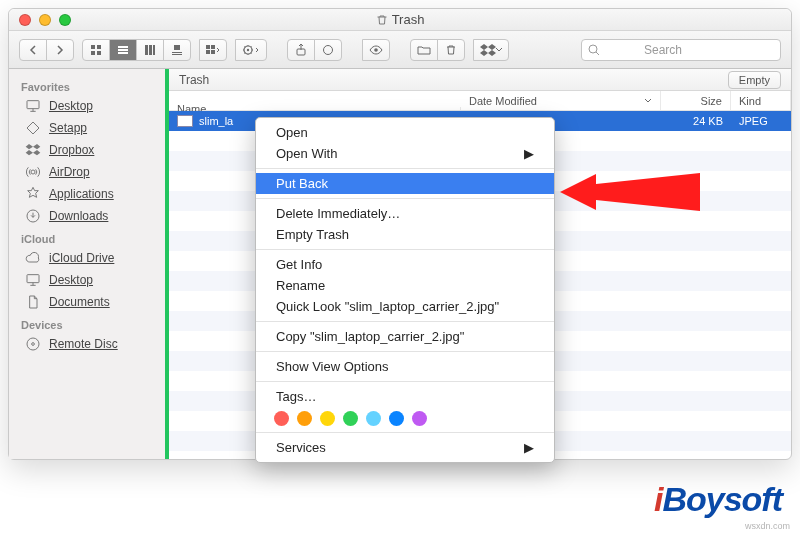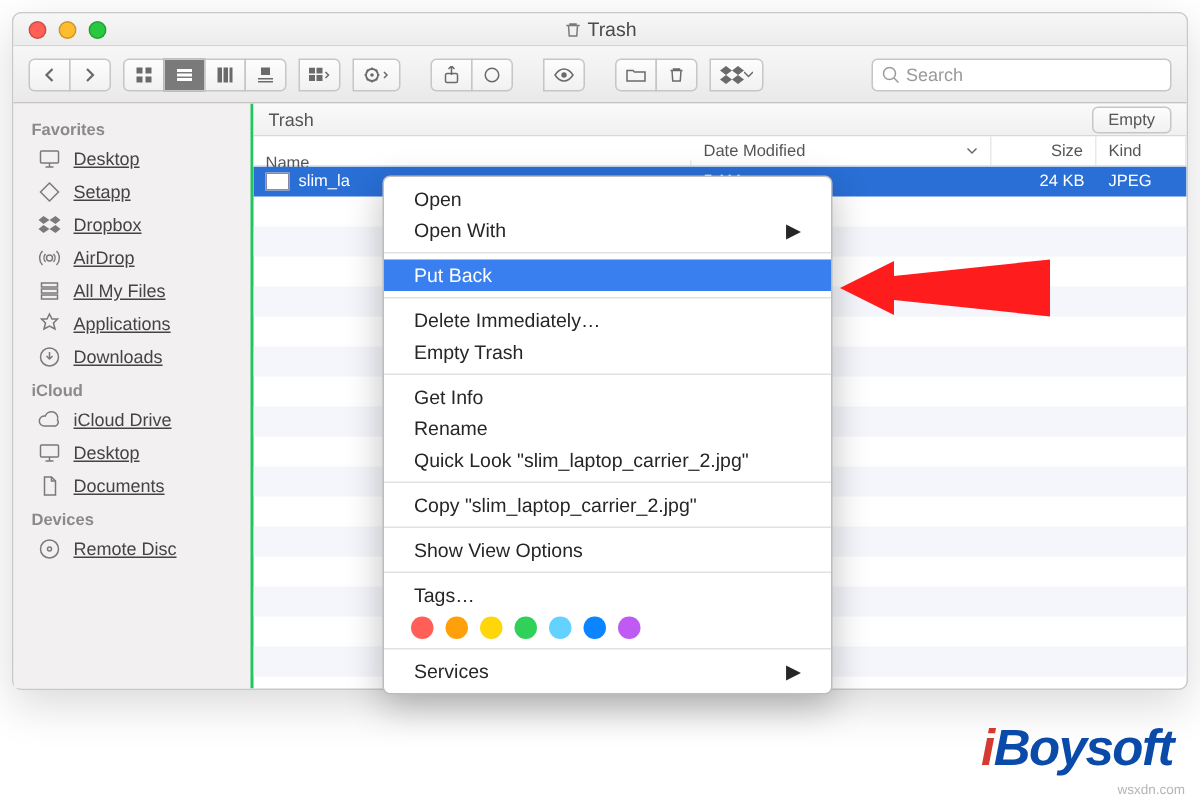--- a/index.html
+++ b/index.html
@@ -38,28 +38,28 @@
     color:#5a5a5a; font-size:11px;
   }
   .tb-group .tb-btn { border-radius:0; margin-left:-1px;}
   .tb-group .tb-btn:first-child{ border-radius:4px 0 0 4px; margin-left:0;}
   .tb-group .tb-btn:last-child{ border-radius:0 4px 4px 0;}
   .tb-btn.active{ background:#7a7a7a; color:#fff;}
   .tb-spacer{ flex:0 0 4px;}
   .search {
     flex:1; max-width:200px; height:22px; margin-left:auto;
     border:1px solid #c6c6c6; border-radius:4px; background:#fff;
-    display:flex; align-items:center; padding:0 6px; color:#9a9a9a; font-size:12px;
+    display:flex; align-items:center; padding:0 6px; color:#9a9a9a; font-size:12px;gap:40px;
   }
   .search svg{margin-right:4px; flex-shrink:0;}
 
   
   .body { flex:1; display:flex; overflow:hidden;}
   .sidebar {
-    width:160px; background:#f2f0f0; border-right:2px solid #22c55e;
+    width:160px; background:#f2f0f0; border-right:4px solid #22c55e;
     font-size:12px; padding-top:6px; overflow:hidden;
   }
   .sb-header{ color:#8a8a8a; font-size:11px; font-weight:600; padding:6px 12px 2px;}
   .sb-item{ display:flex; align-items:center; gap:8px; padding:3px 12px 3px 16px; color:#444;text-decoration:underline;}
   .sb-item svg{width:16px;height:16px;flex-shrink:0;}
 
   .content { flex:1; display:flex; flex-direction:column;}
   .pathbar { height:22px; background:linear-gradient(#fafafa,#f0f0f0); border-bottom:1px solid #d8d8d8; display:flex; align-items:center; padding:0 10px; font-size:12px; color:#555;}
   .pathbar .empty-btn{
     margin-left:auto; font-size:11px; height:18px; padding:0 10px;
@@ -288,28 +288,20 @@
             <path d="M6 3 1 7l5 4 6-4zM18 3l-6 4 6 4 5-4zM6 12l-5 4 5 4 6-4zM18 12l-6 4 6 4 5-4z"></path>
           </svg>
           <span>Dropbox</span>
         </div>
       <div class="sb-item">
           <svg viewBox="0 0 24 24" fill="none" stroke="#7a7a7a" stroke-width="1.5">
             <circle cx="12" cy="12" r="3"></circle>
             <path d="M5 19a10 10 0 0 1 0-14M19 5a10 10 0 0 1 0 14M8 16a6 6 0 0 1 0-8M16 8a6 6 0 0 1 0 8"></path>
           </svg>
           <span>AirDrop</span>
-        </div>
-      <div class="sb-item">
-          <svg viewBox="0 0 24 24" fill="none" stroke="#7a7a7a" stroke-width="1.5">
-            <rect x="4" y="4" width="16" height="4"></rect>
-            <rect x="4" y="10" width="16" height="4"></rect>
-            <rect x="4" y="16" width="16" height="4"></rect>
-          </svg>
-          <span>All My Files</span>
         </div>
       <div class="sb-item">
           <svg viewBox="0 0 24 24" fill="none" stroke="#7a7a7a" stroke-width="1.5">
             <path d="M12 2l2.5 5H20l-4 4 1.5 6L12 14l-5.5 3L8 11 4 7h5.5z"></path>
           </svg>
           <span>Applications</span>
         </div>
       <div class="sb-item">
           <svg viewBox="0 0 24 24" fill="none" stroke="#7a7a7a" stroke-width="1.5">
             <circle cx="12" cy="12" r="9"></circle>

